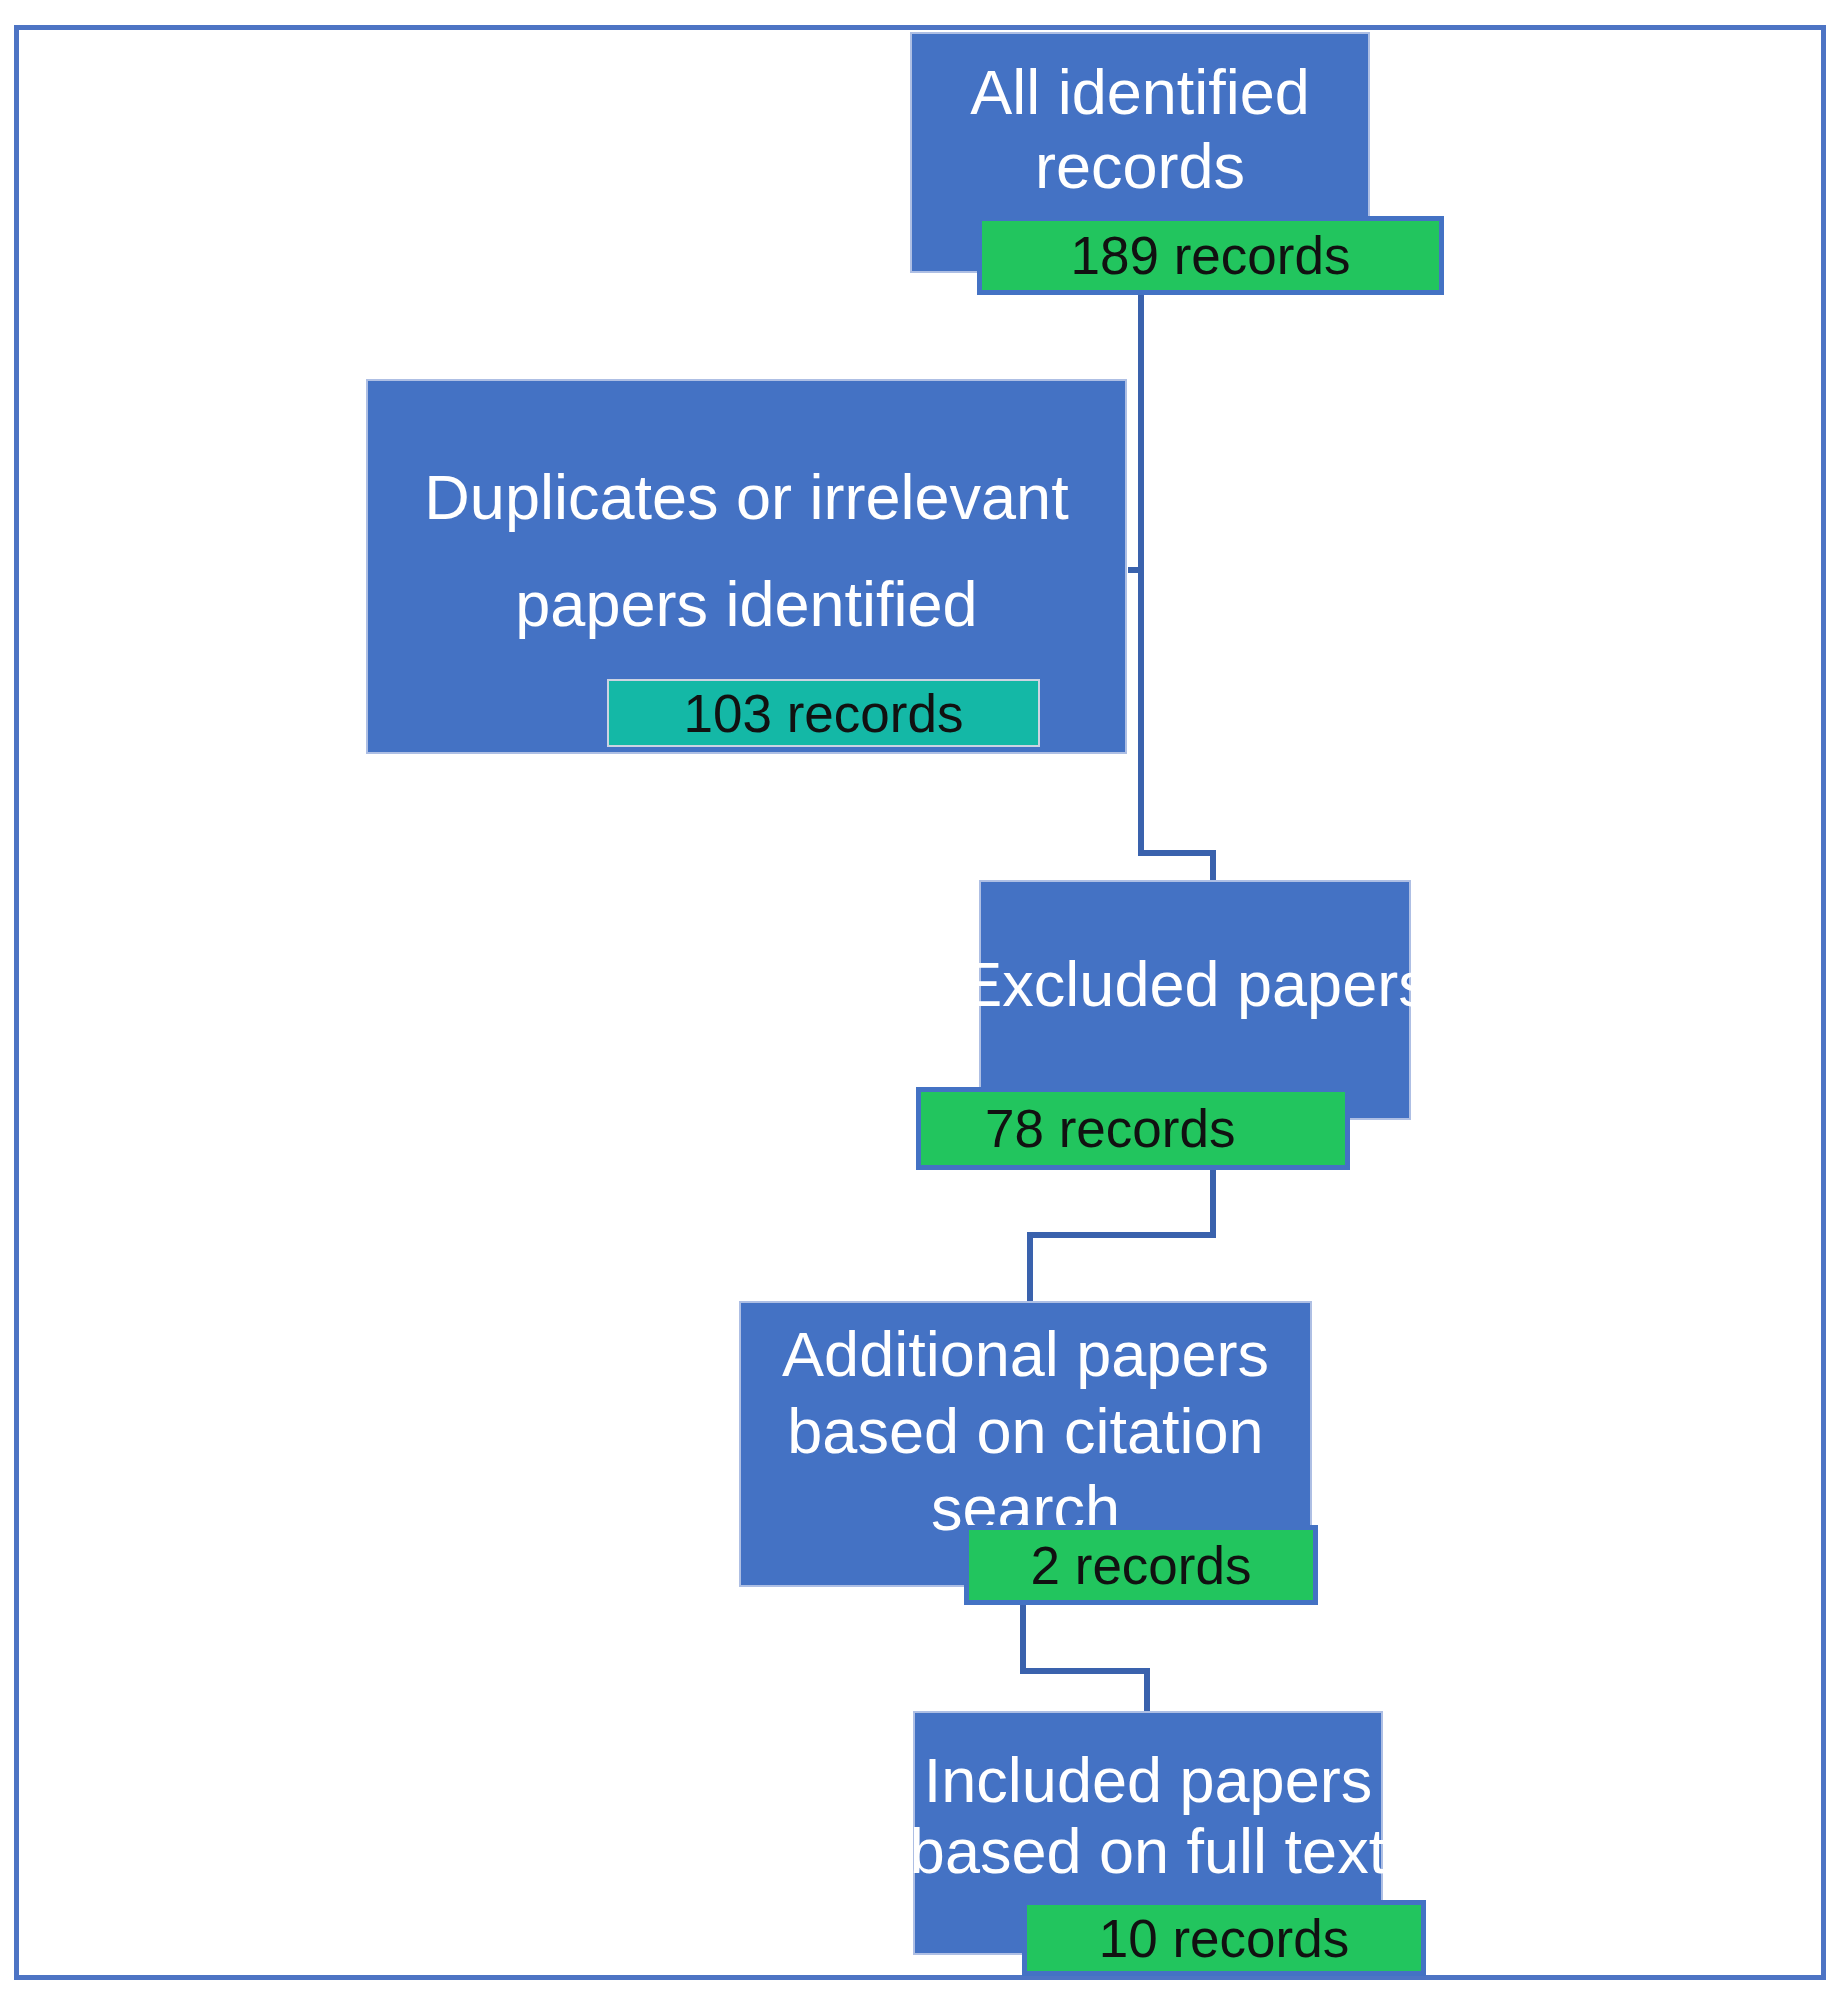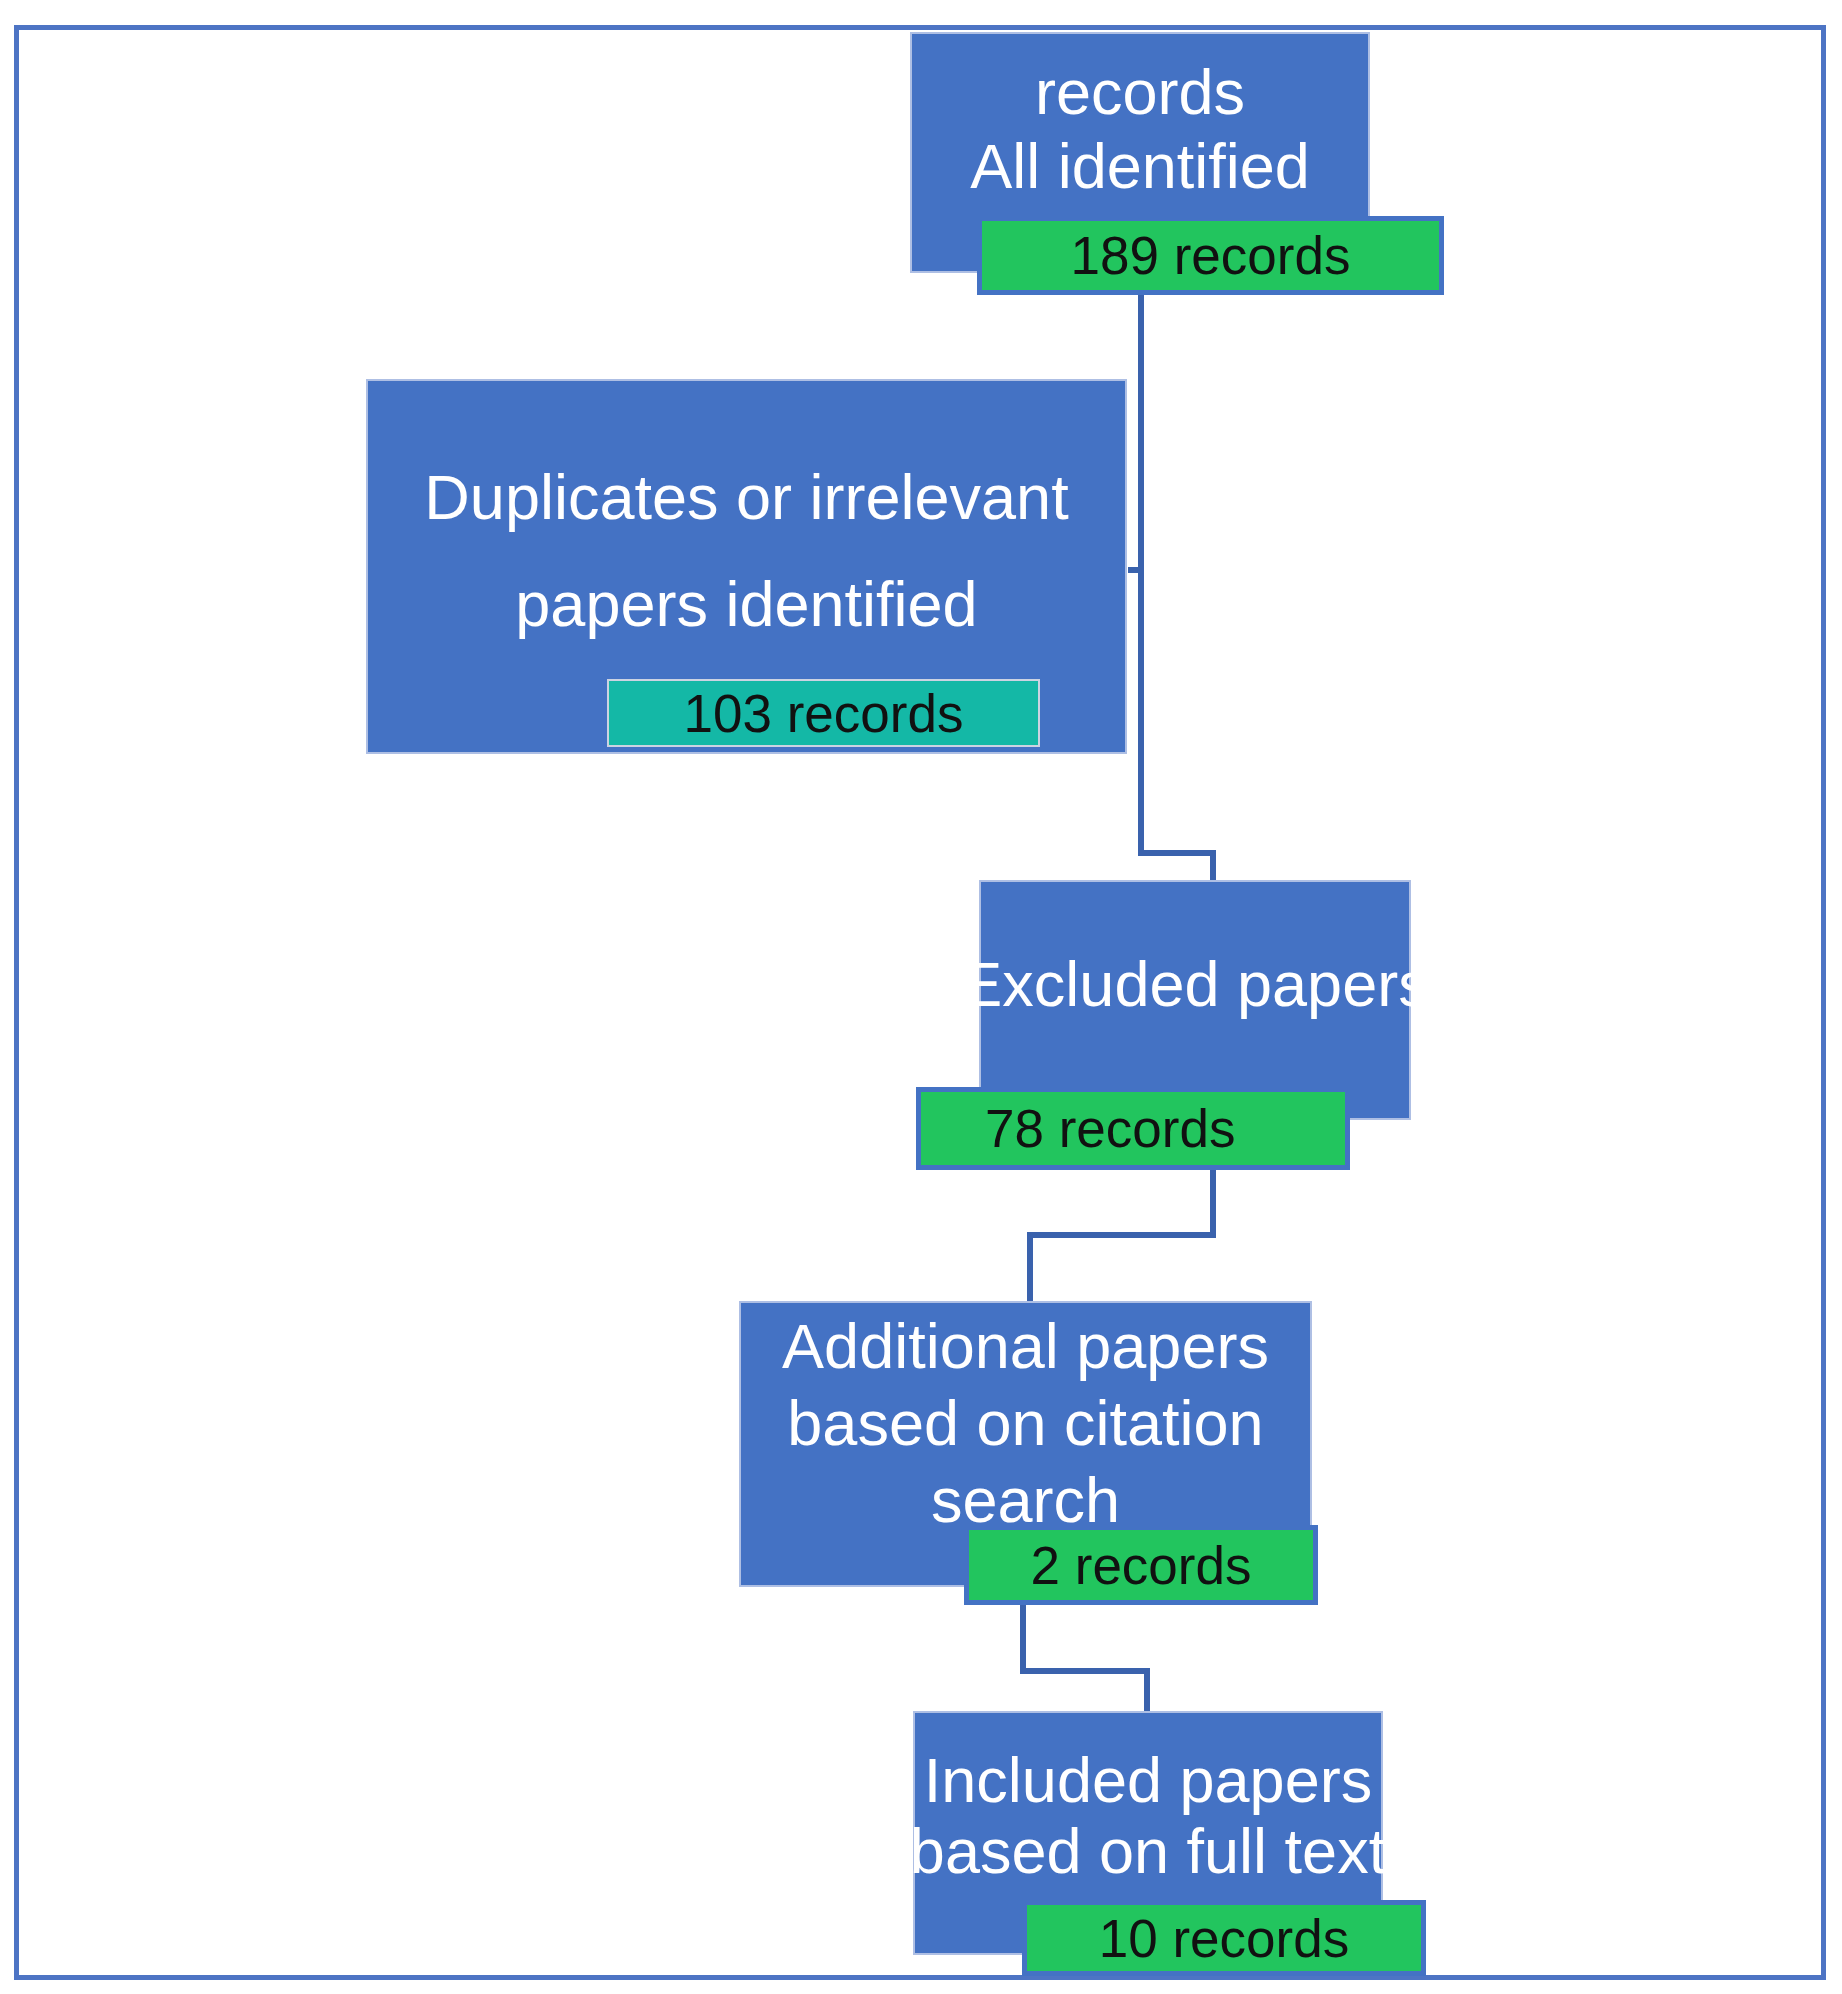--- a/index.html
+++ b/index.html
@@ -55,21 +55,21 @@
   
   .box-a{left:910px; top:32px; width:460px; height:241px; padding-top:21.4px; line-height:74px;}
   .count-189{left:977px; top:216px; width:467px; height:79px;}
   
   .box-b{left:366px; top:379px; width:761px; height:375px; padding-top:63px; line-height:107px;}
   .count-103{left:607px; top:679px; width:433px; height:68px; border:2.5px solid #ccd3e2; background:#14b8a6;}
   
   .box-c{left:979px; top:880px; width:432px; height:240px; justify-content:center; padding-bottom:32px; line-height:69px;}
   .count-78{left:916px; top:1087px; width:434px; height:83px; justify-content:flex-start; padding-left:64px;}
   
-  .box-d{left:739px; top:1301px; width:573px; height:286px; padding-top:5px; line-height:77px;}
+  .box-d{left:739px; top:1301px; width:573px; height:286px; padding-top:13px; line-height:77px;}
   .count-2{left:964px; top:1525px; width:354px; height:80px;}
   
   .box-e{left:913px; top:1711px; width:470px; height:244px; padding-top:32px; line-height:71px;}
   .count-10{left:1022px; top:1900px; width:404px; height:76px;}
   
   .c-v1 {left:1138px; top:294px;  width:5.7px;   height:559px;}
   .c-h1 {left:1138px; top:850px; width:77px; height:5.7px;}
   .c-v1b{left:1210px; top:850px; width:5.7px;   height:61px;}
   .c-stub{left:1128px; top:567px; width:15px;  height:5.7px;}
   .c-v2 {left:1210px; top:1167px; width:5.7px;   height:71px;}
@@ -91,22 +91,22 @@
   <div class="conn c-h1"></div>
   <div class="conn c-v1b"></div>
   <div class="conn c-v2"></div>
   <div class="conn c-h2"></div>
   <div class="conn c-v2b"></div>
   <div class="conn c-v3"></div>
   <div class="conn c-h3"></div>
   <div class="conn c-v3b"></div>
 
   <div class="box box-a">
+    <span class="line">All identified</span>
     <span class="line">records</span>
-    <span class="line">All identified</span>
   </div>
   <div class="count count-189">189 records</div>
 
   <div class="box box-b">
     <span class="line">Duplicates or irrelevant</span>
     <span class="line">papers identified</span>
   </div>
   <div class="count count-103">103 records</div>
 
   <div class="box box-c">

